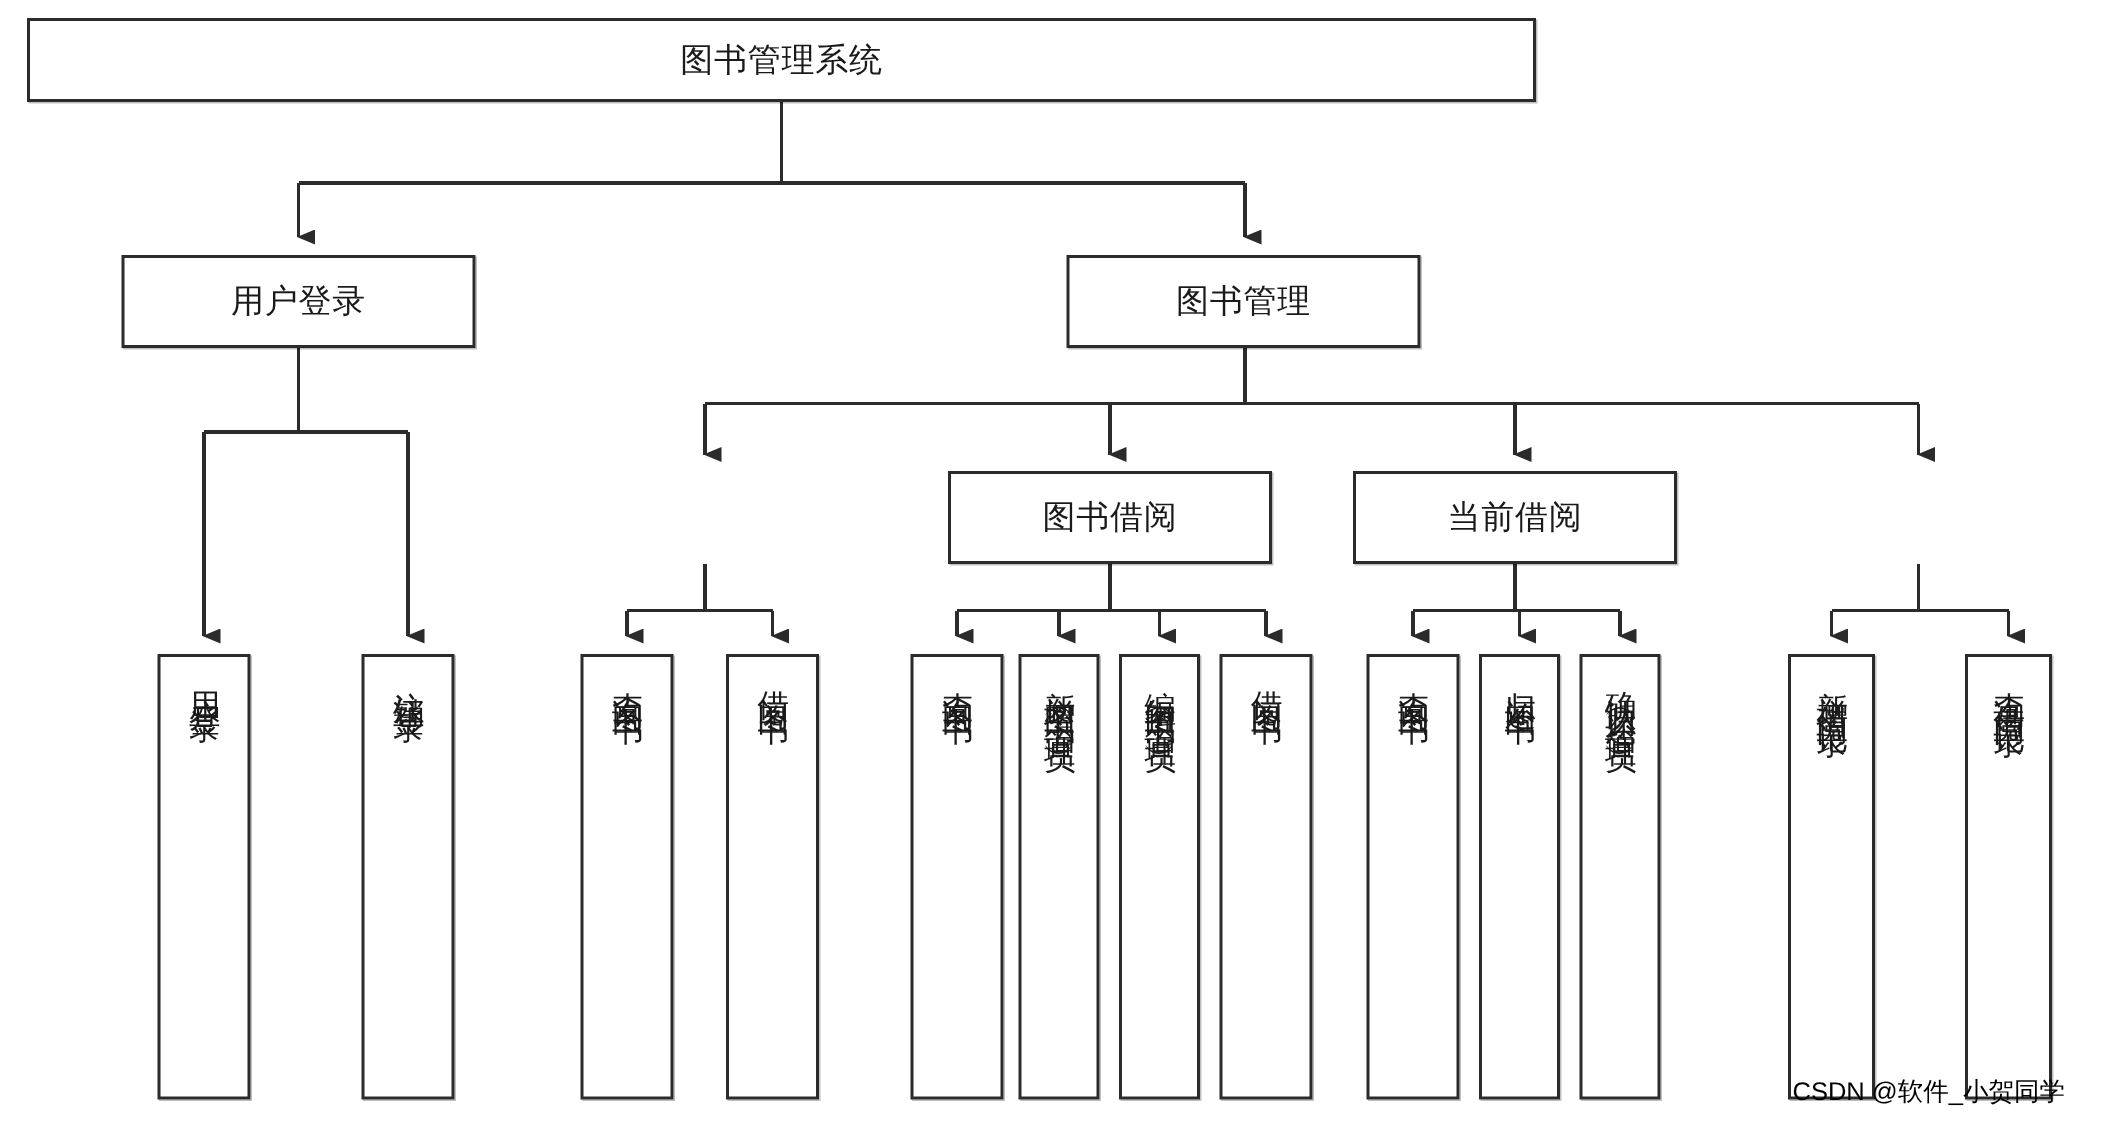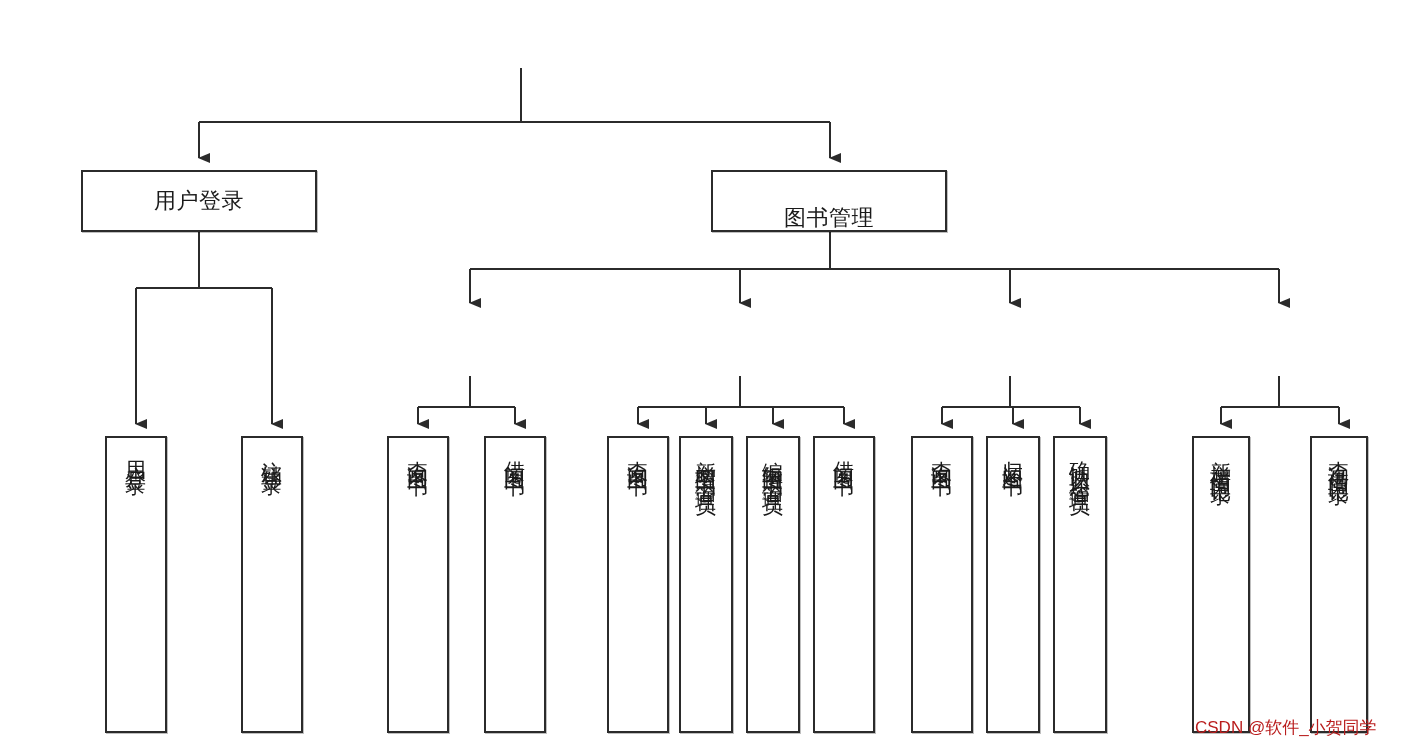--- a/index.html
+++ b/index.html
@@ -51,21 +51,21 @@
   }
   .node.vert .label {
     writing-mode: vertical-rl;
     text-orientation: upright;
     font-size: 21px;
     letter-spacing: 5px;
     line-height: 1;
   }
   .watermark {
     position: absolute;
-    color: #b91c1c;
+    color: #000000;
     font-size: 17px;
     white-space: nowrap;
     font-family: "Liberation Sans", "DejaVu Sans", sans-serif;
   }
 </style>
 </head>
 <body>
 
 <div id="canvas">
 
@@ -118,28 +118,37 @@
       <path d="M 1013 407 L 1013 424" marker-end="url(#arrowdown)"></path>
       <path d="M 1080 407 L 1080 424" marker-end="url(#arrowdown)"></path>
 
       <path d="M 1279 376 L 1279 407"></path>
       <path d="M 1221 407 L 1339 407"></path>
       <path d="M 1221 407 L 1221 424" marker-end="url(#arrowdown)"></path>
       <path d="M 1339 407 L 1339 424" marker-end="url(#arrowdown)"></path>
     </g>
   </svg>
 
+  <div class="node horiz" style="left:18px; top:12px; width:1006px; height:56px;">
+    <span class="label">图书管理系统</span>
+  </div>
 
   <div class="node horiz" style="left:81px; top:170px; width:236px; height:62px;">
     <span class="label">用户登录</span>
   </div>
-  <div class="node horiz" style="left:711px; top:170px; width:236px; height:62px;align-items:flex-end;">
+  <div class="node horiz" style="left:711px; top:170px; width:236px; height:62px;">
     <span class="label">图书管理</span>
   </div>
 
+  <div class="node horiz" style="left:632px; top:314px; width:216px; height:62px;">
+    <span class="label">图书借阅</span>
+  </div>
+  <div class="node horiz" style="left:902px; top:314px; width:216px; height:62px;">
+    <span class="label">当前借阅</span>
+  </div>
 
   <div class="node vert" style="left:105px; top:436px; width:62px; height:297px;">
     <span class="label">用户登录</span>
   </div>
   <div class="node vert" style="left:241px; top:436px; width:62px; height:297px;">
     <span class="label">注销登录</span>
   </div>
 
   <div class="node vert" style="left:387px; top:436px; width:62px; height:297px;">
     <span class="label">查询图书</span>

